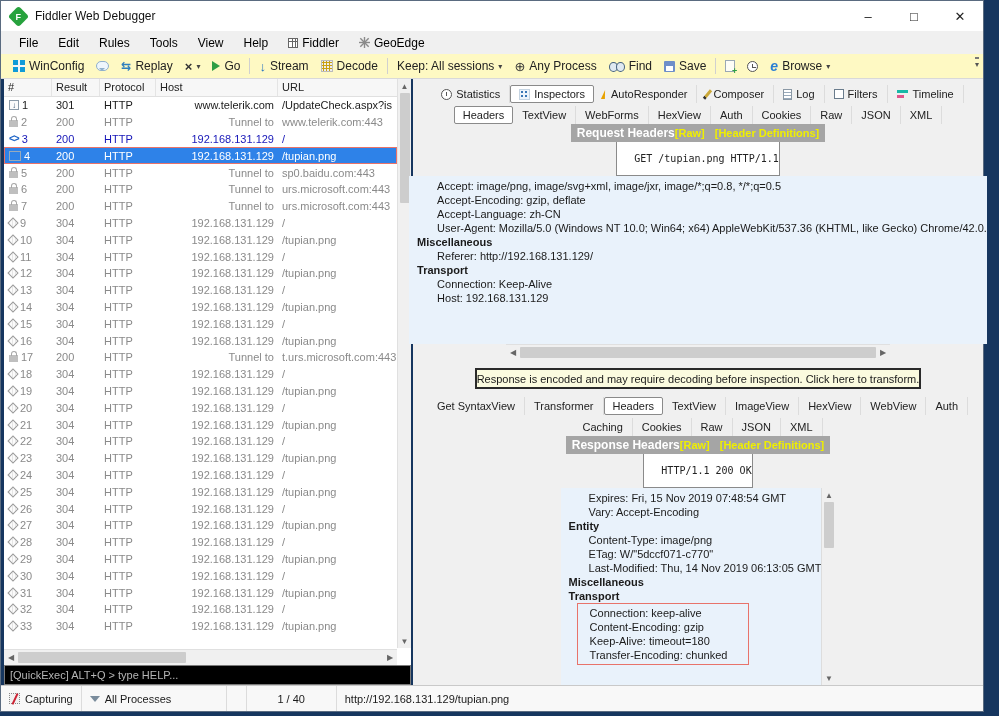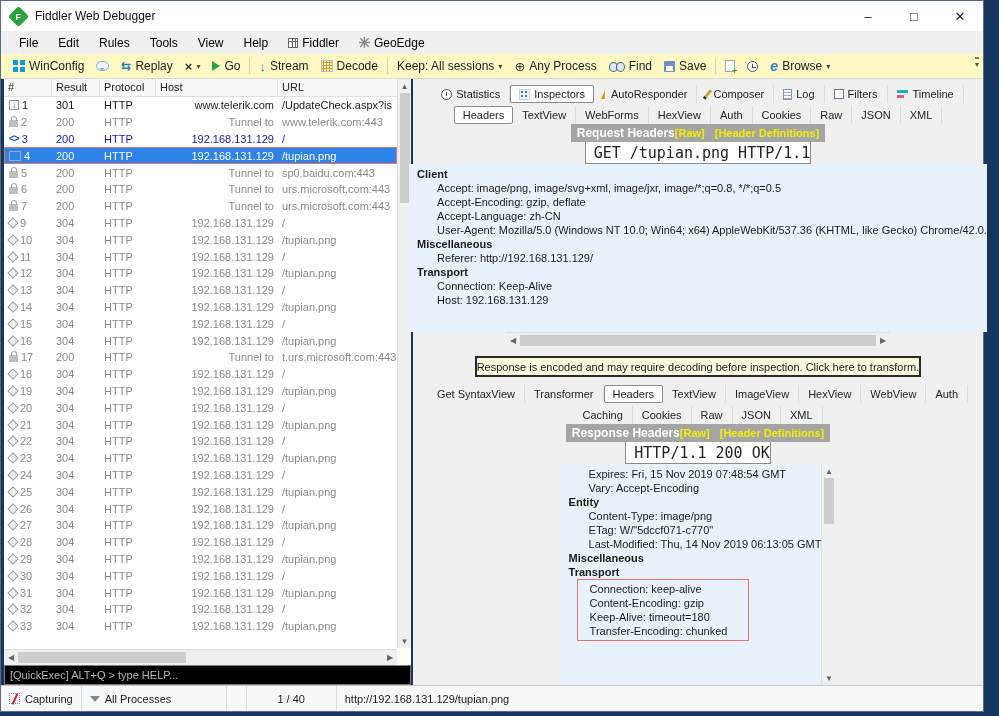--- a/index.html
+++ b/index.html
@@ -100,21 +100,21 @@
   .tic-pencil { width:3px; height:11px; background:linear-gradient(#caa83a,#caa83a 80%,#333 80%); transform:rotate(40deg); }
   .tic-log { width:9px; height:11px; border:1px solid #8a98a5; background:repeating-linear-gradient(#fff 0 2px,#9ab 2px 3px); }
   .tic-box { width:10px; height:10px; border:1px solid #6a7c8c; background:#fff; }
   .tic-bars { width:12px; height:10px; background:
      linear-gradient(#18b8a8,#18b8a8) 0 1px/11px 3px no-repeat,
      linear-gradient(#e0558c,#e0558c) 0 6px/7px 3px no-repeat; }
 
   
   .sec-hdr { height:18px; background:#a5a5a5; color:#fff; font-weight:bold; font-size:12px; display:flex; align-items:center; padding:0 6px; flex:0 0 auto; }
   .sec-links { margin-left:auto; font-size:11px; color:#efef00; display:flex; gap:10px; font-weight:bold; }
-  .http-line { height:22px; background:#fff; border:1px solid #8a8a8a; border-top:none; font-family:"DejaVu Sans Mono",monospace; font-size:15px; color:#222; display:flex; align-items:center; padding-left:8px; flex:0 0 auto; }
+  .http-line { height:34px; background:#fff; border:1px solid #8a8a8a; border-top:none; font-family:"DejaVu Sans Mono",monospace; font-size:10px; color:#222; display:flex; align-items:center; padding-left:17px; flex:0 0 auto; }
   .tree { background:#e9f2fb; font-size:11px; color:#1a1a1a; padding:3px 0 0 0; overflow:hidden; position:relative; }
   .tree .grp { font-weight:bold; padding:1px 0 1px 8px; }
   .tree .itm { padding:1px 0 1px 28px; white-space:nowrap; overflow:hidden; }
   .req-tree { height:168px; flex:0 0 auto; }
   .resp-tree { flex:1 1 auto; min-height:0; padding-right:14px; }
   .redbox { border:1px solid #e8736a; width:172px; margin-left:16px; padding:2px 0; }
   .redbox .itm { padding-left:12px; }
   .notice { margin:8px 0 4px 0; border:2px solid #2a2a2a; background:#fbfbdf; height:21px; display:flex; align-items:center; justify-content:center; font-size:11px; color:#1a1a1a; flex:0 0 auto; }
   .resp-vscroll { position:absolute; right:0; top:0; bottom:0; width:14px; background:#f0f0f0; border-left:1px solid #ddd; font-size:8px; color:#666; display:flex; flex-direction:column; align-items:center; }
 
@@ -619,21 +619,20 @@
 
       <div class="sec-hdr">
         <span>Request Headers</span>
         <span class="sec-links">
           <span>[Raw]</span>
           <span>[Header Definitions]</span>
         </span>
       </div>
       <div class="http-line">GET /tupian.png HTTP/1.1</div>
       <div class="tree req-tree" id="req-tree">
-          <div class="grp">Client</div>
           <div class="itm">Accept: image/png, image/svg+xml, image/jxr, image/*;q=0.8, */*;q=0.5</div>
           <div class="itm">Accept-Encoding: gzip, deflate</div>
           <div class="itm">Accept-Language: zh-CN</div>
           <div class="itm">User-Agent: Mozilla/5.0 (Windows NT 10.0; Win64; x64) AppleWebKit/537.36 (KHTML, like Gecko) Chrome/42.0.</div>
           <div class="grp">Miscellaneous</div>
           <div class="itm">Referer: http://192.168.131.129/</div>
           <div class="grp">Transport</div>
           <div class="itm">Connection: Keep-Alive</div>
           <div class="itm">Host: 192.168.131.129</div>
         </div>

